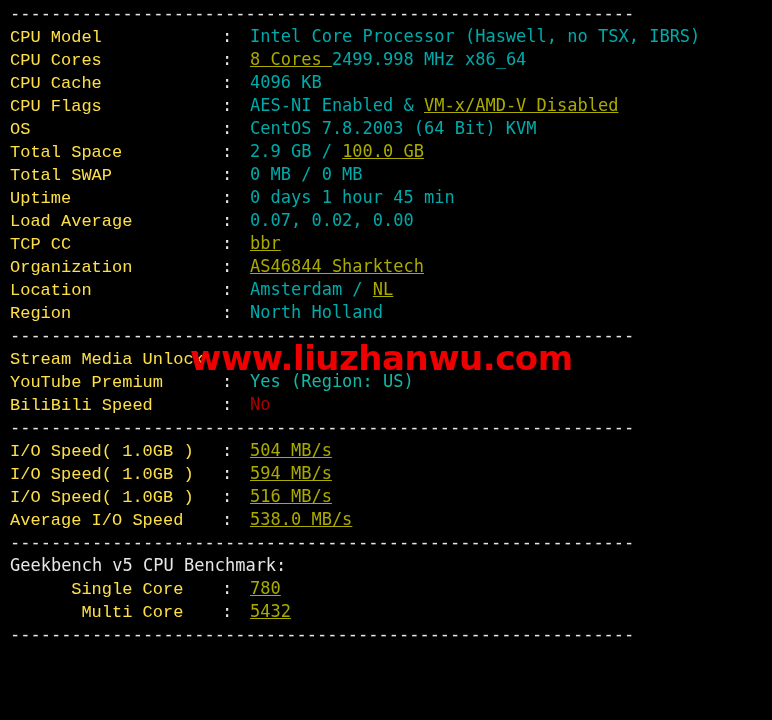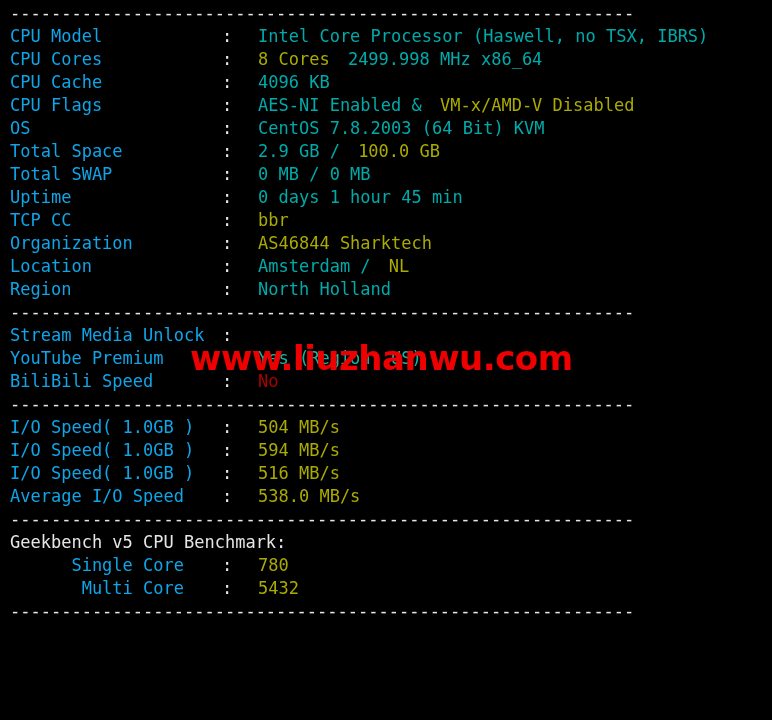--- a/index.html
+++ b/index.html
@@ -38,32 +38,33 @@
     letter-spacing: 0px;
     color: #d8d8d8;
   }
   .row.sep {
     height: 23px;
     line-height: 23px;
   }
   .label {
     display: inline-block;
     width: 212px;
-    color: #0ea5e9;
+    color: #fde047;
     white-space: pre;
+    font-family: Liberation Mono, monospace;
   }
   .colon {
     display: inline-block;
     width: 28px;
     color: #e6e6e6;
     white-space: pre;
   }
-  .val { white-space: pre; margin-left: 8px; }
+  .val { white-space: pre; }
   .c-cyan   { color: #00aaaa; }
-  .c-yellow { color: #aaaa00; }
+  .c-yellow { color: #aaaa00; text-decoration: underline; }
   .c-green  { color: #14b8a6; }
   .c-red    { color: #aa0000; }
   .dash {
     color: #e6e6e6;
     font-size: 17px;
     white-space: pre;
     display: block;
     overflow: hidden;
     width: 700px;
   }
@@ -93,20 +94,21 @@
   <div class="lines" id="term-lines">
       <div class="row sep"><span class="dash">-------------------------------------------------------------</span></div>
       <div class="row"><span class="label">CPU Model</span><span class="colon">:</span><span class="val c-cyan">Intel Core Processor (Haswell, no TSX, IBRS)</span></div>
       <div class="row"><span class="label">CPU Cores</span><span class="colon">:</span><span class="val c-yellow">8 Cores </span><span class="val c-cyan">2499.998 MHz x86_64</span></div>
       <div class="row"><span class="label">CPU Cache</span><span class="colon">:</span><span class="val c-cyan">4096 KB</span></div>
       <div class="row"><span class="label">CPU Flags</span><span class="colon">:</span><span class="val c-cyan">AES-NI Enabled &amp; </span><span class="val c-yellow">VM-x/AMD-V Disabled</span></div>
       <div class="row"><span class="label">OS</span><span class="colon">:</span><span class="val c-cyan">CentOS 7.8.2003 (64 Bit) KVM</span></div>
       <div class="row"><span class="label">Total Space</span><span class="colon">:</span><span class="val c-cyan">2.9 GB / </span><span class="val c-yellow">100.0 GB</span></div>
       <div class="row"><span class="label">Total SWAP</span><span class="colon">:</span><span class="val c-cyan">0 MB / 0 MB</span></div>
       <div class="row"><span class="label">Uptime</span><span class="colon">:</span><span class="val c-cyan">0 days 1 hour 45 min</span></div>
+      <div class="row"><span class="label">Load Average</span><span class="colon">:</span><span class="val c-cyan">0.07, 0.02, 0.00</span></div>
       <div class="row"><span class="label">TCP CC</span><span class="colon">:</span><span class="val c-yellow">bbr</span></div>
       <div class="row"><span class="label">Organization</span><span class="colon">:</span><span class="val c-yellow">AS46844 Sharktech</span></div>
       <div class="row"><span class="label">Location</span><span class="colon">:</span><span class="val c-cyan">Amsterdam / </span><span class="val c-yellow">NL</span></div>
       <div class="row"><span class="label">Region</span><span class="colon">:</span><span class="val c-cyan">North Holland</span></div>
       <div class="row sep"><span class="dash">-------------------------------------------------------------</span></div>
       <div class="row"><span class="label">Stream Media Unlock</span><span class="colon">:</span></div>
       <div class="row"><span class="label">YouTube Premium</span><span class="colon">:</span><span class="val c-green">Yes (Region: US)</span></div>
       <div class="row"><span class="label">BiliBili Speed</span><span class="colon">:</span><span class="val c-red">No</span></div>
       <div class="row sep"><span class="dash">-------------------------------------------------------------</span></div>
       <div class="row"><span class="label">I/O Speed( 1.0GB )</span><span class="colon">:</span><span class="val c-yellow">504 MB/s</span></div>

